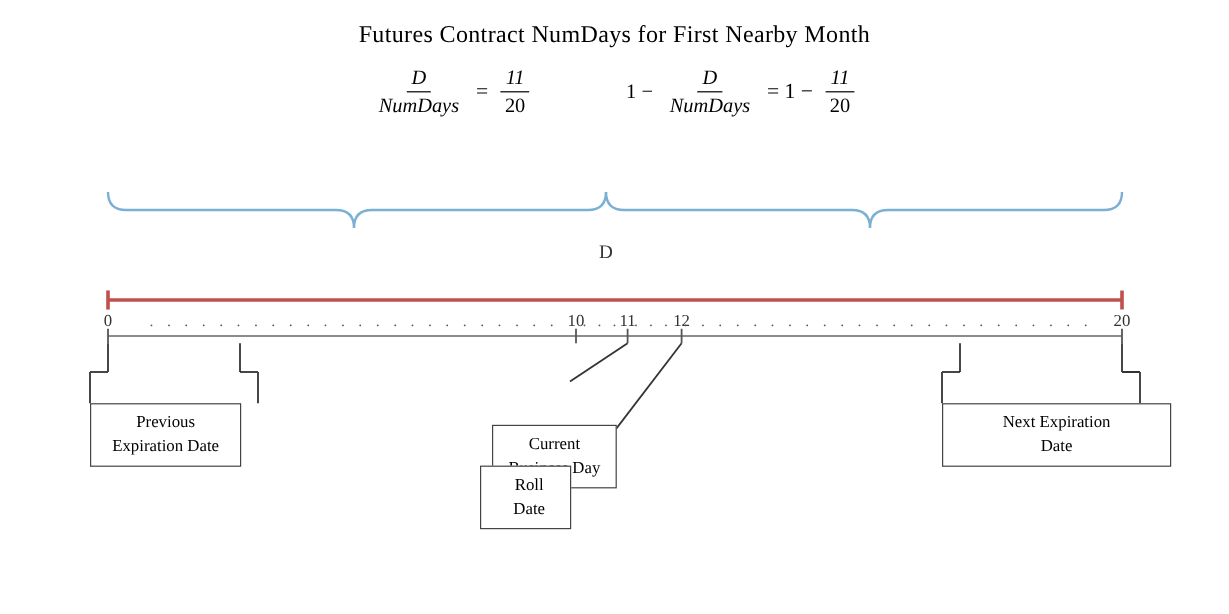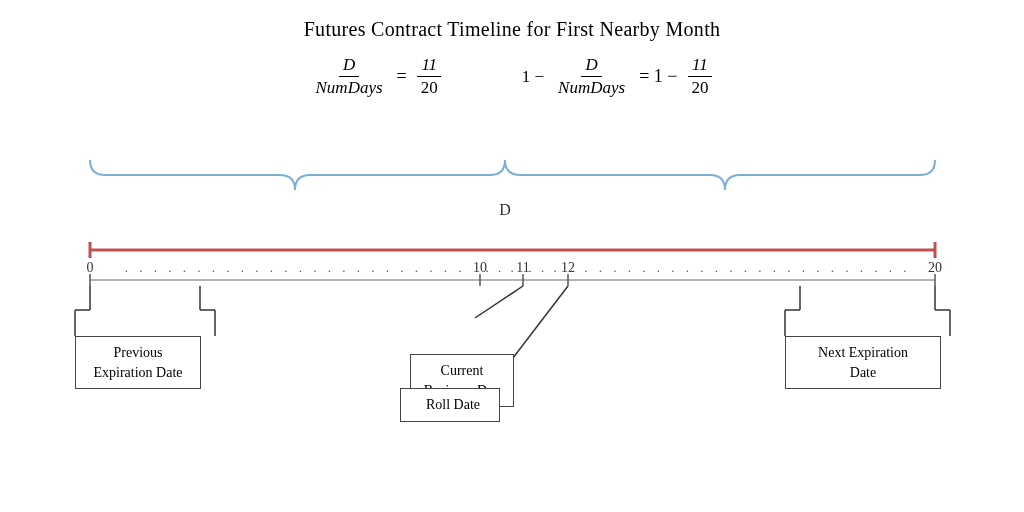--- a/index.html
+++ b/index.html
@@ -104,21 +104,21 @@
       left: 670px;
       top: 330px;
       width: 120px;
     }
   </style>
 </head>
 <body>
 
 <div class="page-container">
 
-  <div class="title">Futures Contract Timeline for First Nearby Month</div>
+  <div class="title">Futures Contract NumDays for First Nearby Month</div>
 
   <div class="formulas">
 
     <div class="formula">
       <span class="fraction">
         <span class="numerator">D</span>
         <span class="denominator">NumDays</span>
       </span>
       <span class="equals">=</span>
       <span class="fraction plain-num">
@@ -203,21 +203,21 @@
   </svg>
 
   <div class="label-box prev-exp" style="left:75px; top:336px; width:126px;">
     Previous<br>Expiration Date
   </div>
 
   <div class="label-box curr-biz" style="left:410px; top:318px; width:104px;margin-top:36px;">
     Current<br>Business Day
   </div>
 
-  <div class="label-box roll-date" style="left:400px; top:388px; width:100px;padding-left:16px;">
+  <div class="label-box roll-date" style="left:400px; top:388px; width:76px;padding-left:16px;">
     Roll Date
   </div>
 
-  <div class="label-box next-exp" style="left:785px; top:336px; width:156px;">
+  <div class="label-box next-exp" style="left:785px; top:336px; width:191px;">
     Next Expiration<br>Date
   </div>
 
 </div>
 
 </body></html>

